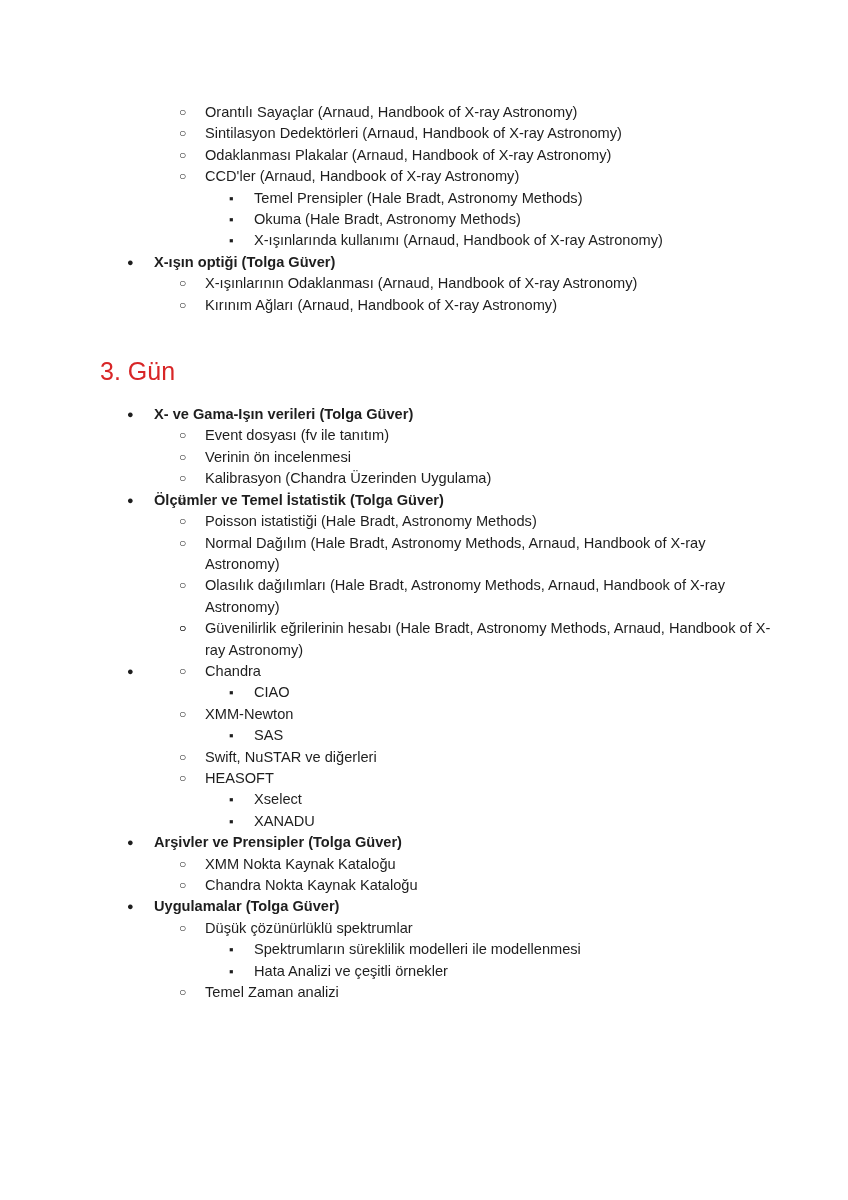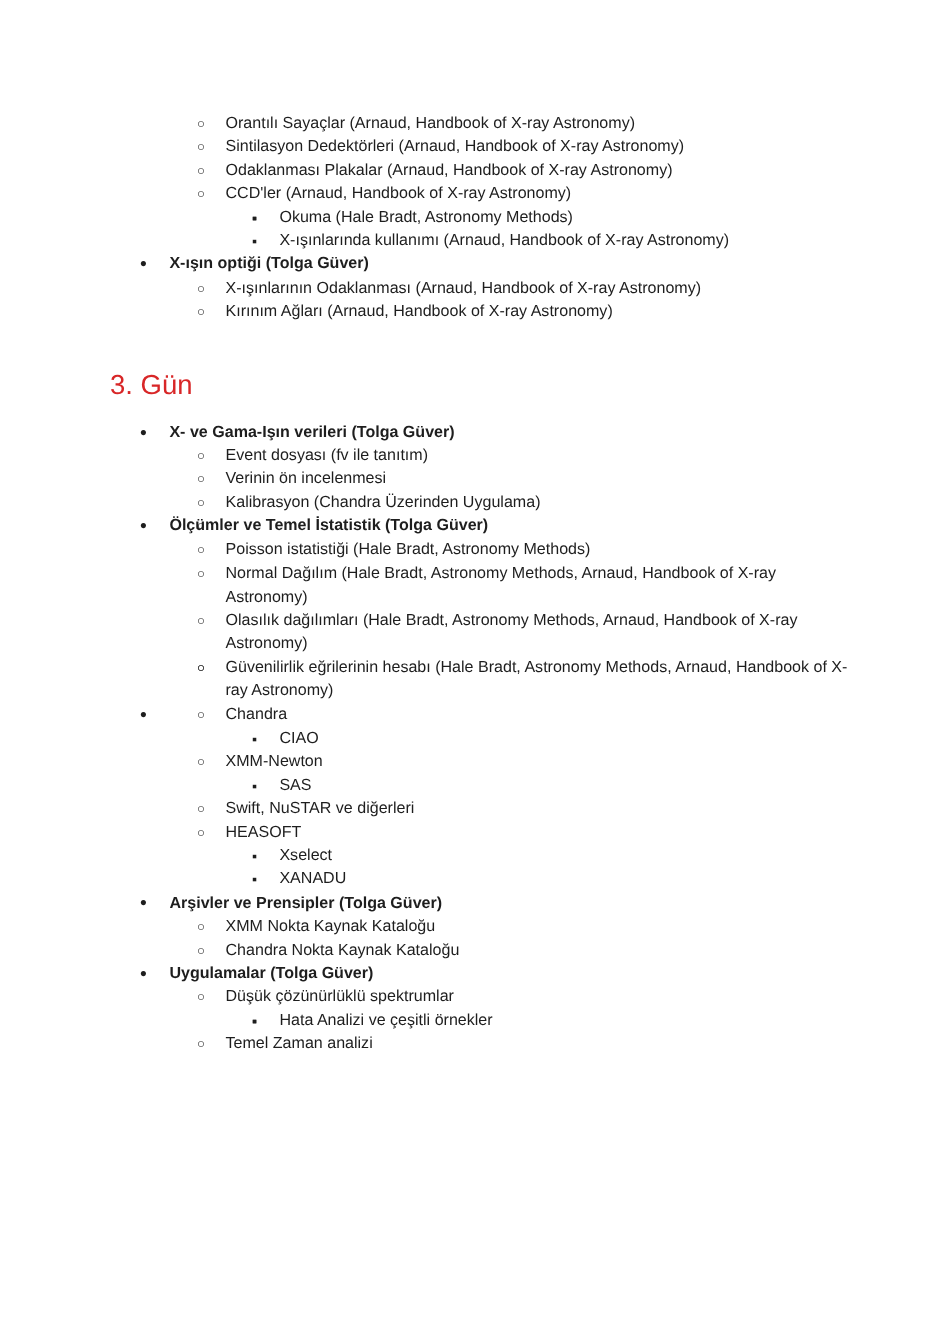--- a/index.html
+++ b/index.html
@@ -50,21 +50,21 @@
 </style>
 </head>
 <body>
 
 <div class="page" style="background: rgb(255, 255, 255);">
   <div class="list toplist">
       <div class="item lvl2"><span class="bullet">○</span><span>Orantılı Sayaçlar (Arnaud, Handbook of X-ray Astronomy)</span></div>
       <div class="item lvl2"><span class="bullet">○</span><span>Sintilasyon Dedektörleri (Arnaud, Handbook of X-ray Astronomy)</span></div>
       <div class="item lvl2"><span class="bullet">○</span><span>Odaklanması Plakalar (Arnaud, Handbook of X-ray Astronomy)</span></div>
       <div class="item lvl2"><span class="bullet">○</span><span>CCD'ler (Arnaud, Handbook of X-ray Astronomy)</span></div>
-      <div class="item lvl3"><span class="bullet">▪</span></div>
+      <div class="item lvl3"><span class="bullet">▪</span><span>Temel Prensipler (Hale Bradt, Astronomy Methods)</span></div>
       <div class="item lvl3"><span class="bullet">▪</span><span>Okuma (Hale Bradt, Astronomy Methods)</span></div>
       <div class="item lvl3"><span class="bullet">▪</span><span>X-ışınlarında kullanımı (Arnaud, Handbook of X-ray Astronomy)</span></div>
       <div class="item lvl1 bold"><span class="bullet">●</span><span>X-ışın optiği (Tolga Güver)</span></div>
       <div class="item lvl2"><span class="bullet">○</span><span>X-ışınlarının Odaklanması (Arnaud, Handbook of X-ray Astronomy)</span></div>
       <div class="item lvl2"><span class="bullet">○</span><span>Kırınım Ağları (Arnaud, Handbook of X-ray Astronomy)</span></div>
     </div>
 
   <div class="heading" style="color: rgb(216, 38, 39);">3. Gün</div>
 
   <div class="list day3list">
@@ -86,17 +86,17 @@
       <div class="item lvl3"><span class="bullet">▪</span><span>SAS</span></div>
       <div class="item lvl2"><span class="bullet">○</span><span>Swift, NuSTAR ve diğerleri</span></div>
       <div class="item lvl2"><span class="bullet">○</span><span>HEASOFT</span></div>
       <div class="item lvl3"><span class="bullet">▪</span><span>Xselect</span></div>
       <div class="item lvl3"><span class="bullet">▪</span><span>XANADU</span></div>
       <div class="item lvl1 bold"><span class="bullet">●</span><span>Arşivler ve Prensipler (Tolga Güver)</span></div>
       <div class="item lvl2"><span class="bullet">○</span><span>XMM Nokta Kaynak Kataloğu</span></div>
       <div class="item lvl2"><span class="bullet">○</span><span>Chandra Nokta Kaynak Kataloğu</span></div>
       <div class="item lvl1 bold"><span class="bullet">●</span><span>Uygulamalar (Tolga Güver)</span></div>
       <div class="item lvl2"><span class="bullet">○</span><span>Düşük çözünürlüklü spektrumlar</span></div>
-      <div class="item lvl3"><span class="bullet">▪</span></div>
+      <div class="item lvl3"><span class="bullet">▪</span><span>Spektrumların süreklilik modelleri ile modellenmesi</span></div>
       <div class="item lvl3"><span class="bullet">▪</span><span>Hata Analizi ve çeşitli örnekler</span></div>
       <div class="item lvl2"><span class="bullet">○</span><span>Temel Zaman analizi</span></div>
     </div>
 </div>
 
 </body></html>

